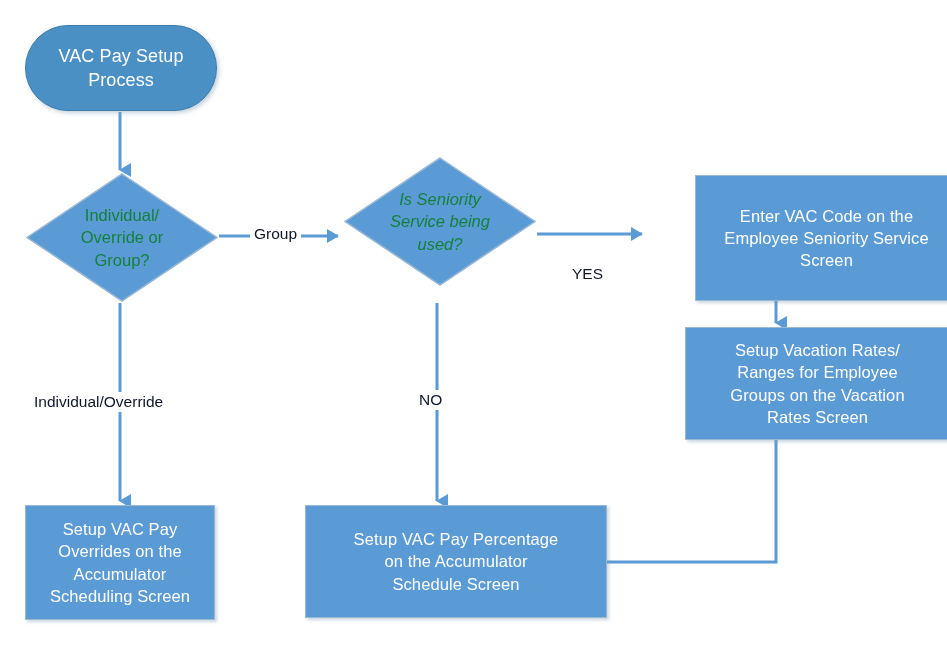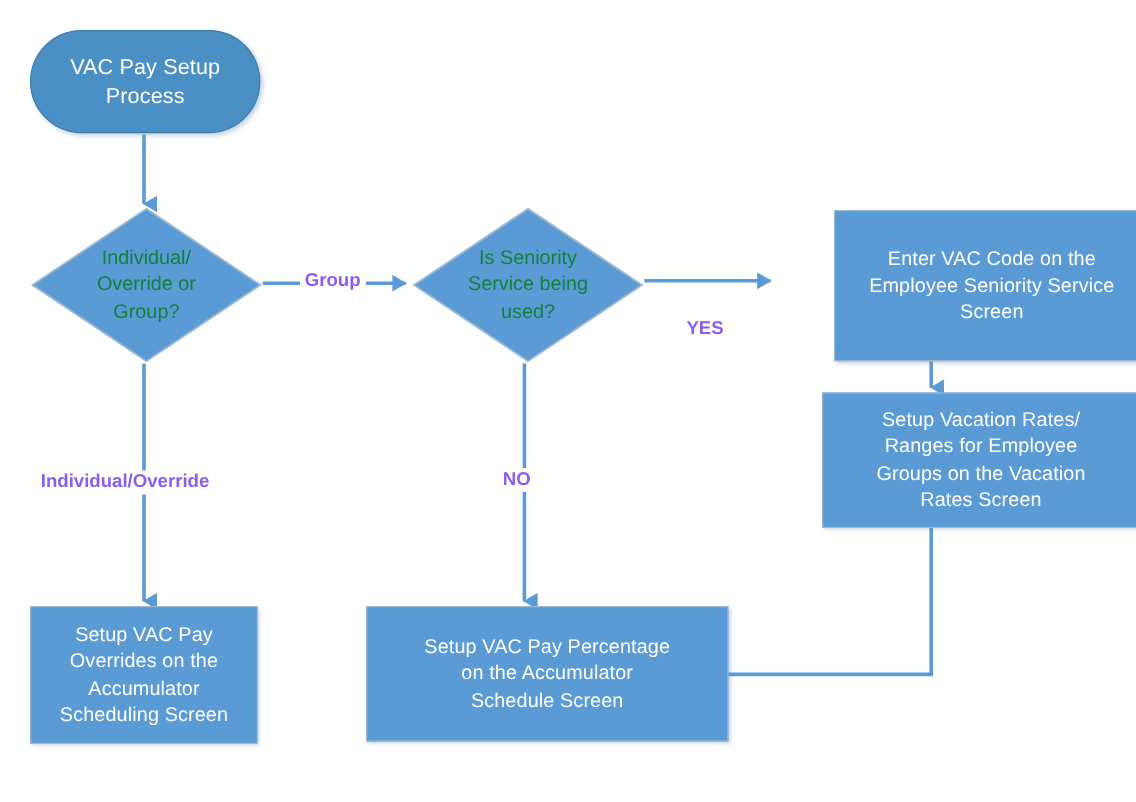--- a/index.html
+++ b/index.html
@@ -71,27 +71,26 @@
     z-index: 2;
     color: #15803d;
     text-align: center;
     font-size: 16.5px;
     line-height: 1.34;
     white-space: pre-line;
     width: 132px;
   }
   .edge-label {
     position: absolute;
-    color: #8b5cf6;
+    color: #0f172a;
     font-size: 15.5px;
     background: #ffffff;
     padding: 1px 4px;
     z-index: 4;
     white-space: nowrap;
-    font-weight: bold;
   }
 </style>
 </head>
 <body>
 
 <div id="canvas">
 
   <svg class="layer" viewBox="0 0 947 668">
     <defs>
       <marker id="arrowDown" markerWidth="14" markerHeight="12" refX="7" refY="11" orient="auto" markerUnits="userSpaceOnUse">
@@ -127,21 +126,21 @@
 
   <div class="diamond-wrap" style="left:25px; top:172px; width:194px; height:131px;">
     <svg width="194" height="131" viewBox="0 0 194 131">
       <polygon points="97,2 192,65.5 97,129 2,65.5" fill="#5B9BD5" stroke="#9CB9D4" stroke-width="1.5"></polygon>
     </svg>
     <span class="txt">Individual/
 Override or
 Group?</span>
   </div>
 
-  <div class="diamond-wrap" style="left:343px; top:172px; width:194px; height:131px;">
+  <div class="diamond-wrap" style="left:343px; top:156px; width:194px; height:131px;font-style:italic;">
     <svg width="194" height="131" viewBox="0 0 194 131">
       <polygon points="97,2 192,65.5 97,129 2,65.5" fill="#5B9BD5" stroke="#9CB9D4" stroke-width="1.5"></polygon>
     </svg>
     <span class="txt">Is Seniority
 Service being
 used?</span>
   </div>
 
   <div class="node proc" style="left:667px; top:175px; width:263px; height:126px;margin-left:28px;">
     <span class="txt">Enter VAC Code on the

